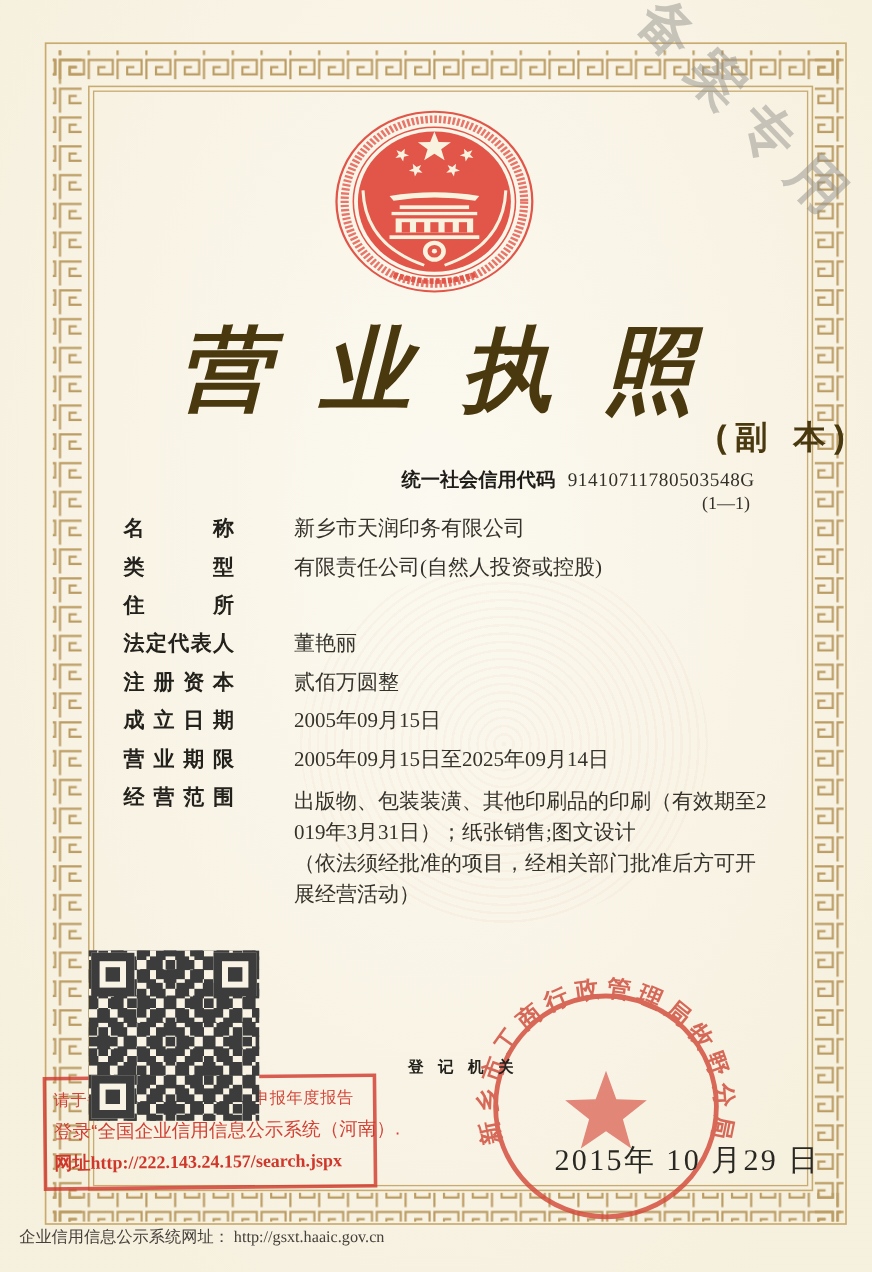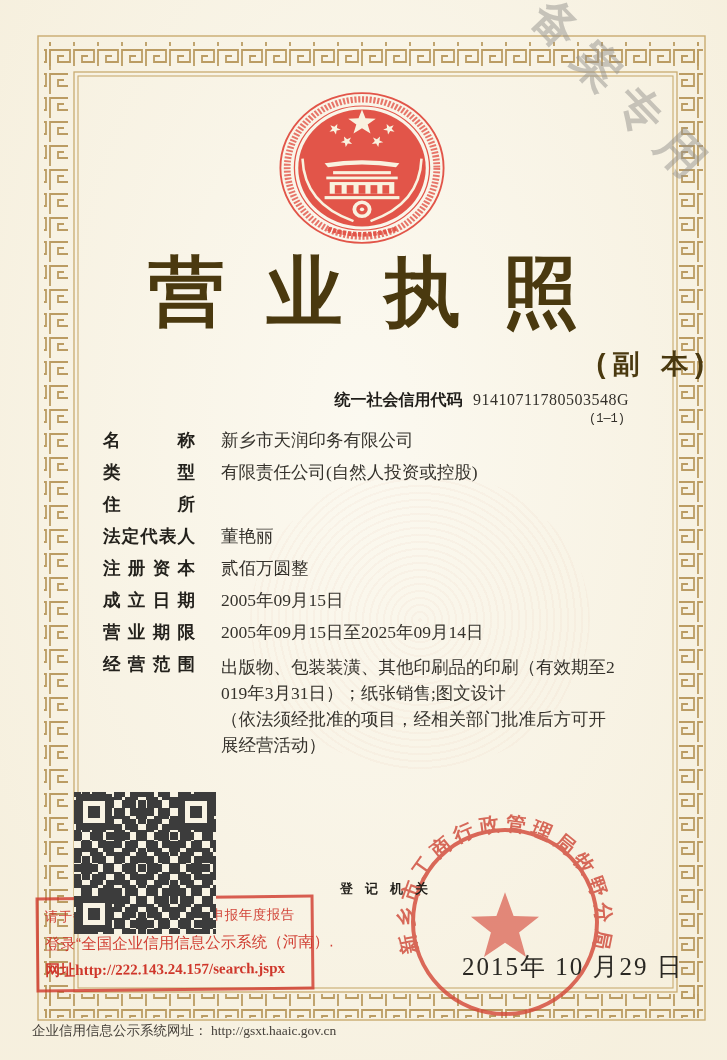--- a/index.html
+++ b/index.html
@@ -10,33 +10,33 @@
     font-family:"Liberation Sans","DejaVu Sans",sans-serif;color:#2f2d28;
   }
   svg.frame{position:absolute;left:0;top:0;}
   .watermark{
     position:absolute;left:562px;top:-14px;font-size:46px;font-weight:700;
     color:#96948f;opacity:.5;letter-spacing:14px;white-space:nowrap;
     transform:rotate(46deg);transform-origin:0 0;
   }
   .emblem{position:absolute;left:277px;top:90px;width:170px;height:156px;}
   .title{
-    position:absolute;left:0;right:0;top:242px;margin:0;text-align:center;
-    font-size:76px;font-weight:700;color:#4a390f;letter-spacing:42px;padding-left:42px;
+    position:absolute;left:0;right:0;top:242px;margin:16px;text-align:center;
+    font-size:76px;font-weight:700;color:#4a390f;letter-spacing:42px;padding-left:42px;font-style:italic;
   }
   .subtitle{
     position:absolute;left:0;right:16px;top:346px;text-align:right;
     font-size:27px;font-weight:700;color:#4a390f;letter-spacing:7px;padding-left:7px;
   }
   .code-line{position:absolute;top:390px;right:98px;font-size:16px;white-space:nowrap;}
   .code-label{font-weight:700;color:#1f1d19;}
   .code-value{font-family:"Liberation Serif","DejaVu Serif",serif;color:#33302a;letter-spacing:.5px;margin-left:6px;margin-top:28px;}
-  .page-no{position:absolute;top:412px;right:102px;font-size:12px;font-family:Liberation Mono, monospace;color:#33302a;}
+  .page-no{position:absolute;top:412px;right:102px;font-size:15px;font-family:Liberation Serif, serif;color:#33302a;}
   .fields{position:absolute;left:103px;top:430px;right:66px;}
-  .row{display:flex;align-items:flex-start;margin-bottom:11px;line-height:21px;}
+  .row{display:flex;align-items:flex-start;margin-bottom:11px;line-height:21px;gap:24px;}
   .flabel{
     flex:0 0 92px;width:92px;margin-right:26px;font-weight:700;font-size:17.5px;color:#23211c;
     text-align:justify;text-align-last:justify;
   }
   .fvalue{font-size:17.5px;color:#35322c;font-family:"Liberation Serif","DejaVu Serif",serif;}
   .scope .scope-line{line-height:26px;}
   .rosette{
     position:absolute;left:250px;top:470px;width:340px;height:300px;border-radius:50%;
     background:repeating-radial-gradient(circle at 50% 50%, rgba(214,150,125,.06) 0 2px, rgba(0,0,0,0) 2px 7px);
   }
@@ -63,21 +63,21 @@
   .annual-stamp .l2{font-size:15.5px;line-height:27px;opacity:.95;white-space:nowrap;}
   .annual-stamp .l3{font-size:15px;line-height:26px;font-family:"Liberation Serif","DejaVu Serif",serif;font-weight:700;white-space:nowrap;}
   .registrar{position:absolute;left:340px;top:880px;font-size:13px;font-weight:700;letter-spacing:12px;color:#23211c;z-index:4;}
   .seal{position:absolute;left:395px;top:812px;width:220px;height:220px;opacity:.82;z-index:1;}
   .issue-date{
     position:absolute;left:462px;top:950px;font-size:25px;z-index:4;color:#2a2username:#2a2823;
     font-family:"Liberation Serif","DejaVu Serif",serif;letter-spacing:2px;white-space:nowrap;color:#2a2823;
   }
   .footer{
     position:absolute;left:0;right:0;top:1022px;display:flex;justify-content:space-between;
-    padding:0 24px 0 32px;font-size:13.5px;color:#45403a;
+    padding:0 24px 0 16px;font-size:13.5px;color:#45403a;
     font-family:"Liberation Serif","DejaVu Serif",serif;
   }
 </style>
 </head>
 <body>
 
 <div class="page">
 
   <svg class="frame" width="727" height="1060" aria-hidden="true">
     <defs>

